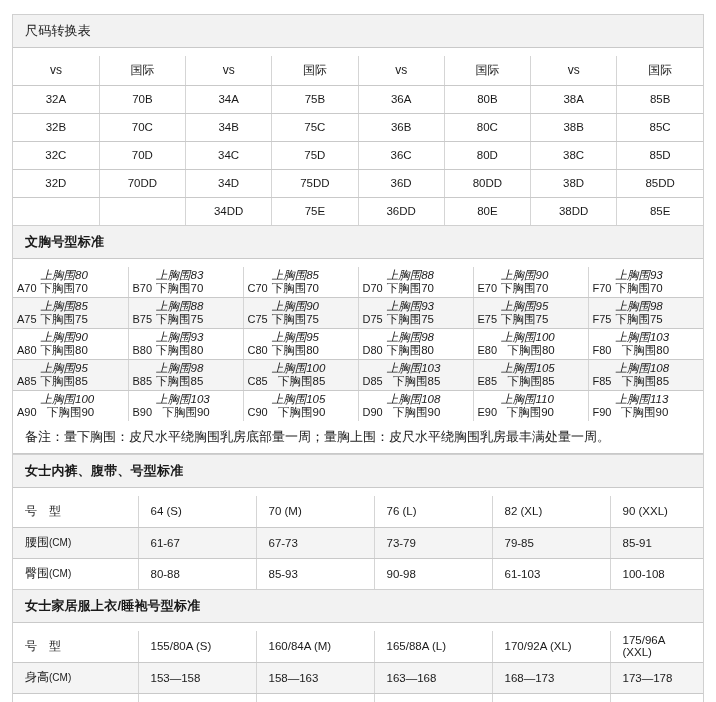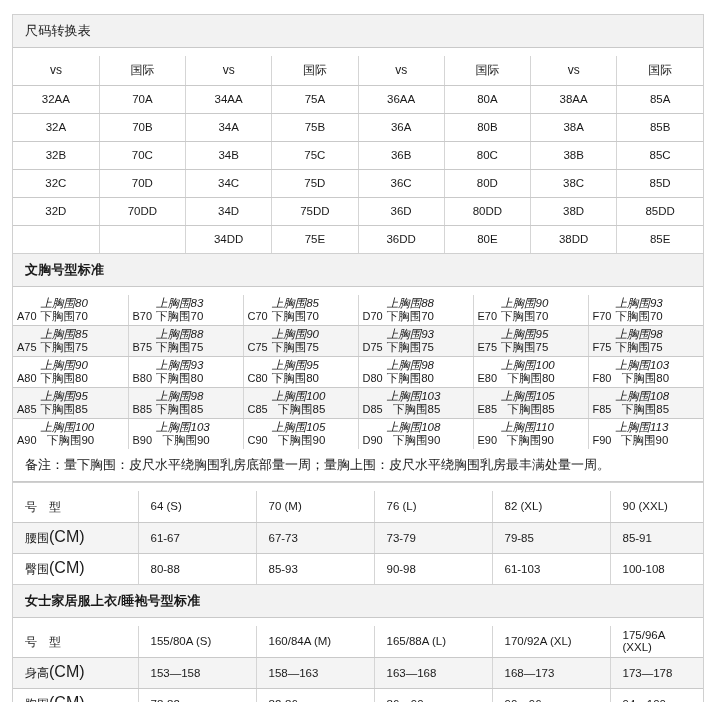--- a/index.html
+++ b/index.html
@@ -110,21 +110,21 @@
   }
 
   
   .spec td {
     height: 31px;
     padding: 3px 8px 3px 12px;
     text-align: left;
     font-size: 11.5px;
   }
   .spec td.label { font-size: 12px; }
-  .spec td.label .unit { font-size: 16px; }
+  .spec td.label .unit { font-size: 10px; }
   .spec tr.alt td { background: #f4f4f4; }
 </style>
 </head>
 <body>
 
 <div id="page">
 
   <div class="panel">
     <div class="section-head plain">尺码转换表</div>
     <table class="grid conv">
@@ -133,30 +133,20 @@
           <td>vs</td>
           <td>国际</td>
           <td>vs</td>
           <td>国际</td>
           <td>vs</td>
           <td>国际</td>
           <td>vs</td>
           <td>国际</td>
         </tr>
         <tr>
-          <td>32AA</td>
-          <td>70A</td>
-          <td>34AA</td>
-          <td>75A</td>
-          <td>36AA</td>
-          <td>80A</td>
-          <td>38AA</td>
-          <td>85A</td>
-        </tr>
-        <tr>
           <td>32A</td>
           <td>70B</td>
           <td>34A</td>
           <td>75B</td>
           <td>36A</td>
           <td>80B</td>
           <td>38A</td>
           <td>85B</td>
         </tr>
         <tr>
@@ -486,20 +476,21 @@
                 </span>
               </div>
             </td>
         </tr>
       </tbody>
     </table>
     <div class="note">备注：量下胸围：皮尺水平绕胸围乳房底部量一周；量胸上围：皮尺水平绕胸围乳房最丰满处量一周。</div>
   </div>
 
   <div class="panel">
+    <div class="section-head">女士内裤、腹带、号型标准</div>
     <table class="grid spec">
       <colgroup>
         <col style="width:125px">
           <col style="width:118px">
           <col style="width:118px">
         <col style="width:118px">
           <col style="width:118px">
           <col>
       </colgroup>
       <tbody>

